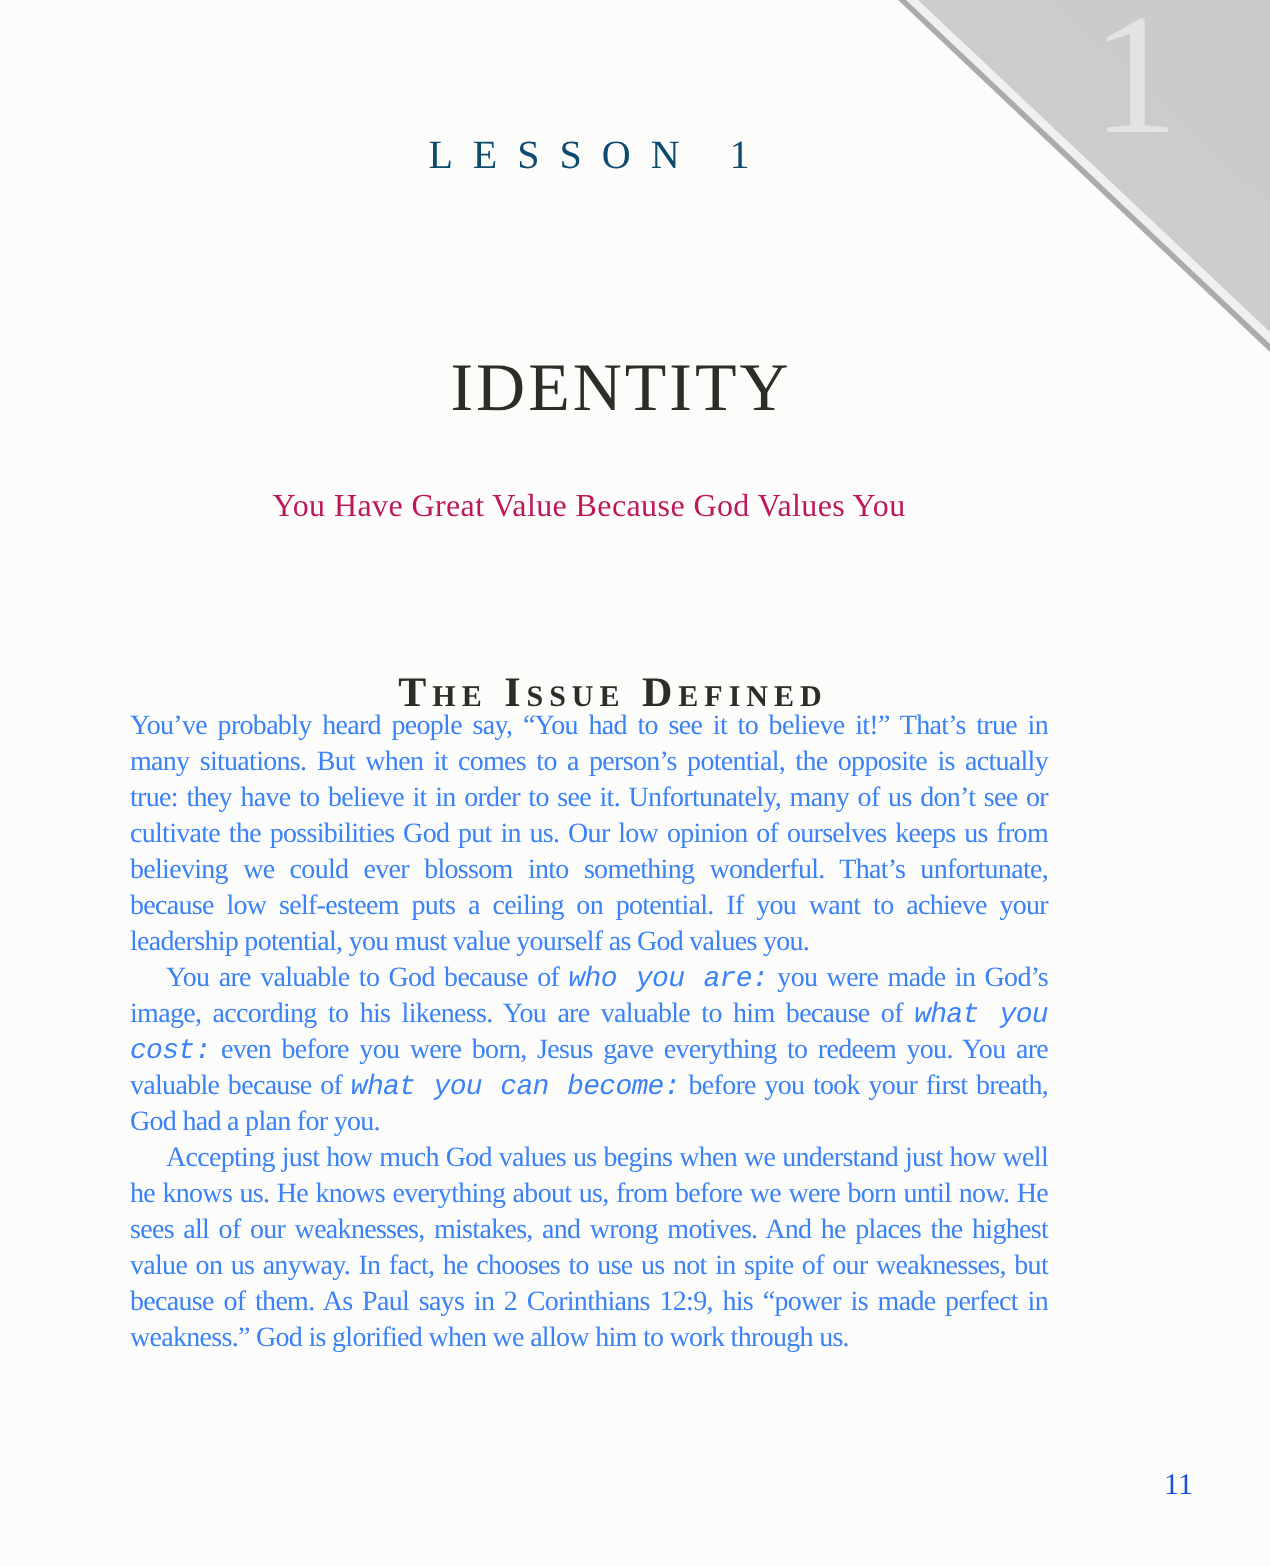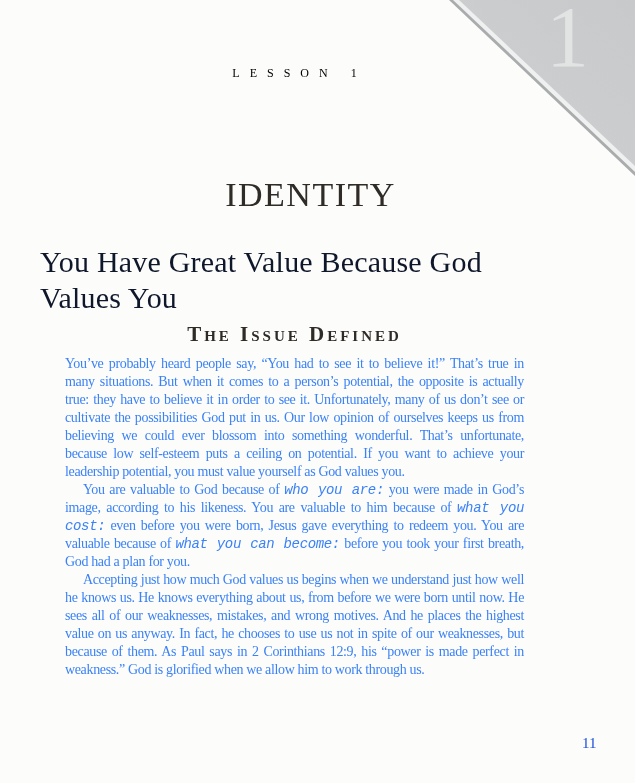--- a/index.html
+++ b/index.html
@@ -22,36 +22,37 @@
     top: -6px; left: 546px; width: 40px;
     text-align: center;
     font-family: "Liberation Serif", serif;
     font-size: 86px; line-height: 1;
     color: #e2e3e3;
     letter-spacing: 0;
   }
   .lesson-label {
     position: absolute; top: 66px; left: 65px; width: 459px;
     text-align: center;
-    font-size: 12px; line-height: 1.2;
+    font-size: 20px; line-height: 1.2;
     letter-spacing: 10px; text-indent: 10px;
-    color: #000000;
+    color: #0c4a6e;
   }
   .chapter-title {
     position: absolute; top: 160px; left: 65px; width: 459px;
     text-align: center;
     font-size: 34px; line-height: 1.1;
     letter-spacing: 1.5px;
     color: #2f2b27;
   }
   .subtitle {
     position: absolute; top: 244px; left: 40px; width: 509px;
-    font-size: 30px; line-height: 1.2;
+    text-align: center;
+    font-size: 16px; line-height: 1.2;
     letter-spacing: 0.2px;
-    color: #0f172a;
+    color: #be185d;
   }
   .section-heading {
     position: absolute; top: 322px; left: 65px; width: 459px;
     text-align: center;
     font-variant-caps: small-caps;
     font-weight: 600;
     font-size: 21px; line-height: 1.2;
     letter-spacing: 3px;
     color: #2f2b27;
   }
@@ -90,21 +91,21 @@
   </svg>
 
   <div class="chapter-number">1</div>
 
   <div class="lesson-label">LESSON 1</div>
 
   <h1 class="chapter-title" style="margin:16px; font-weight:normal;">IDENTITY</h1>
 
   <h2 class="subtitle" style="margin:0; font-weight:normal;">You Have Great Value Because God Values You</h2>
 
-  <h3 class="section-heading" style="margin:0;">The Issue Defined</h3>
+  <h3 class="section-heading" style="margin:12px;">The Issue Defined</h3>
 
   <div class="body-text">
       <p><span>You’ve probably heard people say, “You had to see it to believe it!” That’s true in many situations. But when it comes to a person’s potential, the opposite is actually true: they have to believe it in order to see it. Unfortunately, many of us don’t see or cultivate the possibilities God put in us. Our low opinion of ourselves keeps us from believing we could ever blossom into something wonderful. That’s unfortunate, because low self-esteem puts a ceiling on potential. If you want to achieve your leadership potential, you must value yourself as God values you.</span></p>
       <p class="indent"><span>You are valuable to God because of </span><em>who you are:</em><span> you were made in God’s image, according to his likeness. You are valuable to him because of </span><em>what you cost:</em><span> even before you were born, Jesus gave everything to redeem you. You are valuable because of </span><em>what you can become:</em><span> before you took your first breath, God had a plan for you.</span></p>
       <p class="indent"><span>Accepting just how much God values us begins when we understand just how well he knows us. He knows everything about us, from before we were born until now. He sees all of our weaknesses, mistakes, and wrong motives. And he places the highest value on us anyway. In fact, he chooses to use us not in spite of our weaknesses, but because of them. As Paul says in 2 Corinthians 12:9, his “power is made perfect in weakness.” God is glorified when we allow him to work through us.</span></p>
     </div>
 
   <div class="page-number">11</div>
 
 </div>

